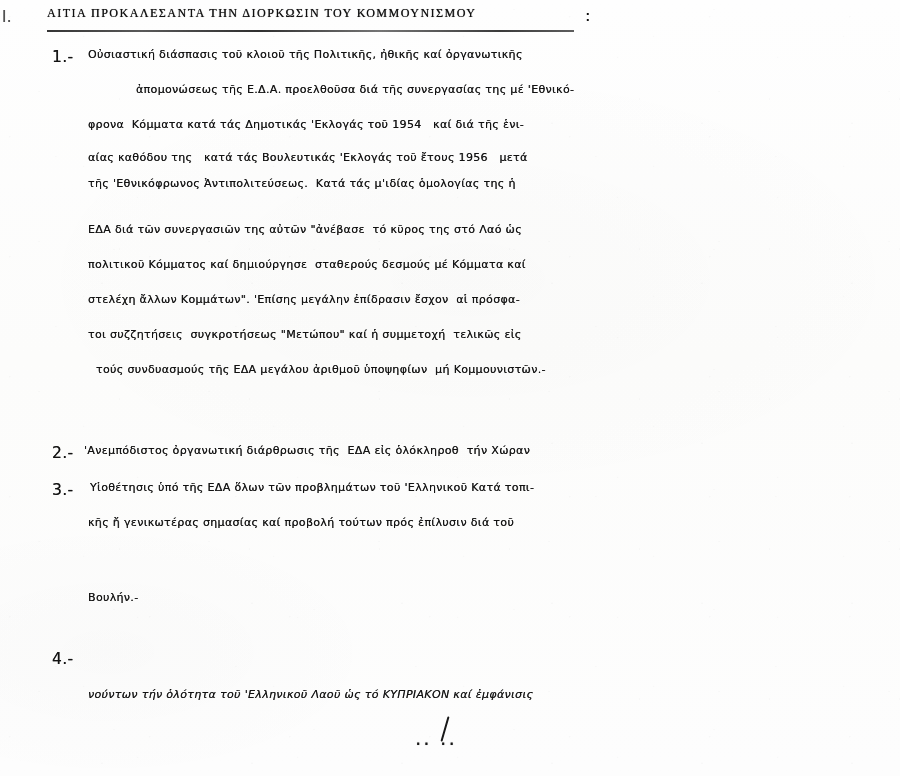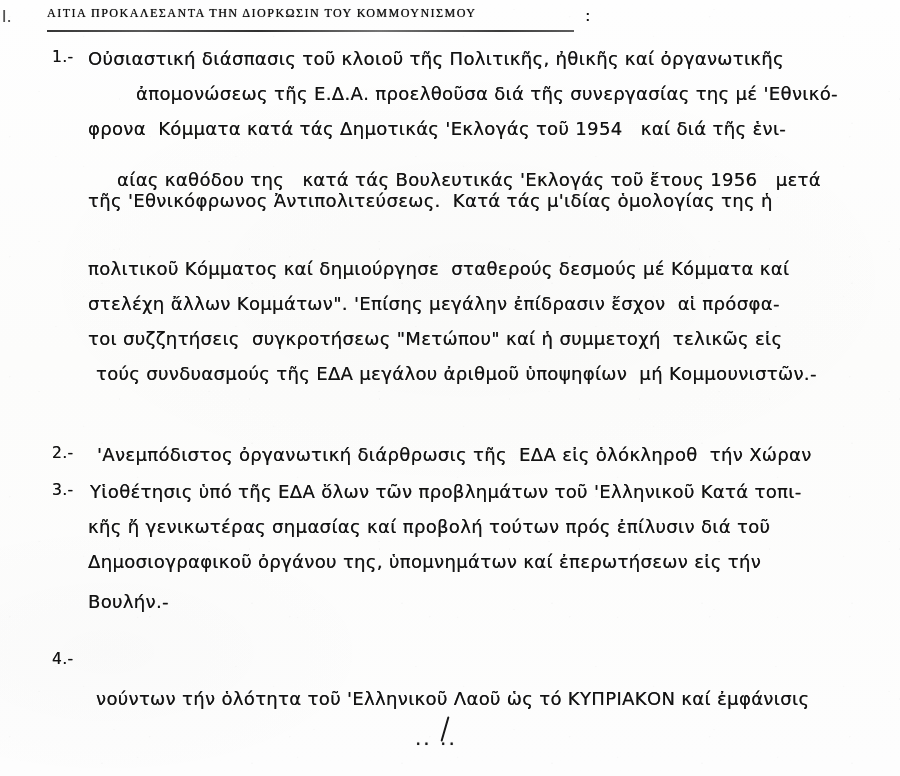--- a/index.html
+++ b/index.html
@@ -37,21 +37,21 @@
       radial-gradient(circle at 92% 66%, rgba(0,0,0,0.04) 0.5px, transparent 1px);
     background-size: 140px 120px, 170px 150px, 190px 130px, 150px 160px,
                      160px 140px, 180px 170px, 200px 120px, 130px 150px;
   }
 
   
   .tw {
     position: absolute;
     white-space: pre;
     font-family: "DejaVu Sans", sans-serif;
-    font-size: 18px;
+    font-size: 11px;
     letter-spacing: 0.35px;
     color: #121212;
     text-shadow: 0 0 0.6px rgba(0,0,0,0.55), 0.35px 0.2px 0.5px rgba(40,40,40,0.30);
   }
 
   
   .margin-mark {
     left: 2px;
     top: 8px;
     font-size: 15px;
@@ -135,34 +135,34 @@
   <div class="heading-wrap">
     <div class="heading">ΑΙΤΙΑ ΠΡΟΚΑΛΕΣΑΝΤΑ ΤΗΝ ΔΙΟΡΚΩΣΙΝ ΤΟΥ ΚΟΜΜΟΥΝΙΣΜΟΥ</div>
   </div>
   <div class="heading-underline"></div>
   <div class="tw heading-colon">:</div>
 
   <div class="tw item-num" style="left:52px; top:48px;">1.-</div>
   <div class="tw" style="left:88px; top:48px;">Οὐσιαστική διάσπασις τοῦ κλοιοῦ τῆς Πολιτικῆς, ἠθικῆς καί ὀργανωτικῆς</div>
   <div class="tw" style="left:88px; top:83px;margin-left:48px;">ἀπομονώσεως τῆς Ε.Δ.Α. προελθοῦσα διά τῆς συνεργασίας της μέ 'Εθνικό-</div>
   <div class="tw" style="left:88px; top:118px;">φρονα  Κόμματα κατά τάς Δημοτικάς 'Εκλογάς τοῦ 1954   καί διά τῆς ἑνι-</div>
-  <div class="tw" style="left:88px; top:169px;margin-left:29px;">αίας καθόδου της   κατά τάς Βουλευτικάς 'Εκλογάς τοῦ ἔτους 1956   μετά</div>
-  <div class="tw" style="left:88px; top:190px;">τῆς 'Εθνικόφρωνος Ἀντιπολιτεύσεως.  Κατά τάς μ'ιδίας ὁμολογίας της ἡ</div>
+  <div class="tw" style="left:88px; top:151px;">αίας καθόδου της   κατά τάς Βουλευτικάς 'Εκλογάς τοῦ ἔτους 1956   μετά</div>
+  <div class="tw" style="left:88px; top:177px;">τῆς 'Εθνικόφρωνος Ἀντιπολιτεύσεως.  Κατά τάς μ'ιδίας ὁμολογίας της ἡ</div>
+  <div class="tw" style="left:88px; top:223px;">ΕΔΑ διά τῶν συνεργασιῶν της αὐτῶν "ἀνέβασε  τό κῦρος της στό Λαό ὡς</div>
   <div class="tw" style="left:88px; top:258px;">πολιτικοῦ Κόμματος καί δημιούργησε  σταθερούς δεσμούς μέ Κόμματα καί</div>
   <div class="tw" style="left:88px; top:293px;">στελέχη ἄλλων Κομμάτων". 'Επίσης μεγάλην ἐπίδρασιν ἔσχον  αἱ πρόσφα-</div>
   <div class="tw" style="left:88px; top:328px;">τοι συζζητήσεις  συγκροτήσεως "Μετώπου" καί ἡ συμμετοχή  τελικῶς εἰς</div>
   <div class="tw" style="left:96px; top:363px;">τούς συνδυασμούς τῆς ΕΔΑ μεγάλου ἀριθμοῦ ὑποψηφίων  μή Κομμουνιστῶν.-</div>
 
   <div class="tw item-num" style="left:52px; top:444px;">2.-</div>
-  <div class="tw" style="left:97px; top:444px;">'Ανεμπόδιστος ὀργανωτική διάρθρωσις τῆς  ΕΔΑ εἰς ὁλόκληροθ  τήν Χώραν</div>
+  <div class="tw" style="left:84px; top:444px;">'Ανεμπόδιστος ὀργανωτική διάρθρωσις τῆς  ΕΔΑ εἰς ὁλόκληροθ  τήν Χώραν</div>
 
   <div class="tw item-num" style="left:52px; top:481px;">3.-</div>
   <div class="tw" style="left:90px; top:481px;">Υἱοθέτησις ὑπό τῆς ΕΔΑ ὅλων τῶν προβλημάτων τοῦ 'Ελληνικοῦ Κατά τοπι-</div>
   <div class="tw" style="left:88px; top:516px;">κῆς ἤ γενικωτέρας σημασίας καί προβολή τούτων πρός ἐπίλυσιν διά τοῦ</div>
-  <div class="tw" style="left:88px; top:551px;">Δημοσιογραφικοῦ ὀργάνου της, ὑπομνημάτων καί ἐπερωτήσεων εἰς τήν</div>
   <div class="tw" style="left:88px; top:591px;">Βουλήν.-</div>
 
   <div class="tw item-num" style="left:52px; top:650px;">4.-</div>
-  <div class="tw" style="left:96px;  top:688px;">νούντων τήν ὁλότητα τοῦ 'Ελληνικοῦ Λαοῦ ὡς τό ΚΥΠΡΙΑΚΟΝ καί ἐμφάνισις</div>
+  <div class="tw" style="left:88px;  top:688px;font-style:italic;">νούντων τήν ὁλότητα τοῦ 'Ελληνικοῦ Λαοῦ ὡς τό ΚΥΠΡΙΑΚΟΝ καί ἐμφάνισις</div>
 
   <div class="footer-mark">..  ..</div>
   <div class="footer-slash"></div>
 </div>
 
 </body></html>

